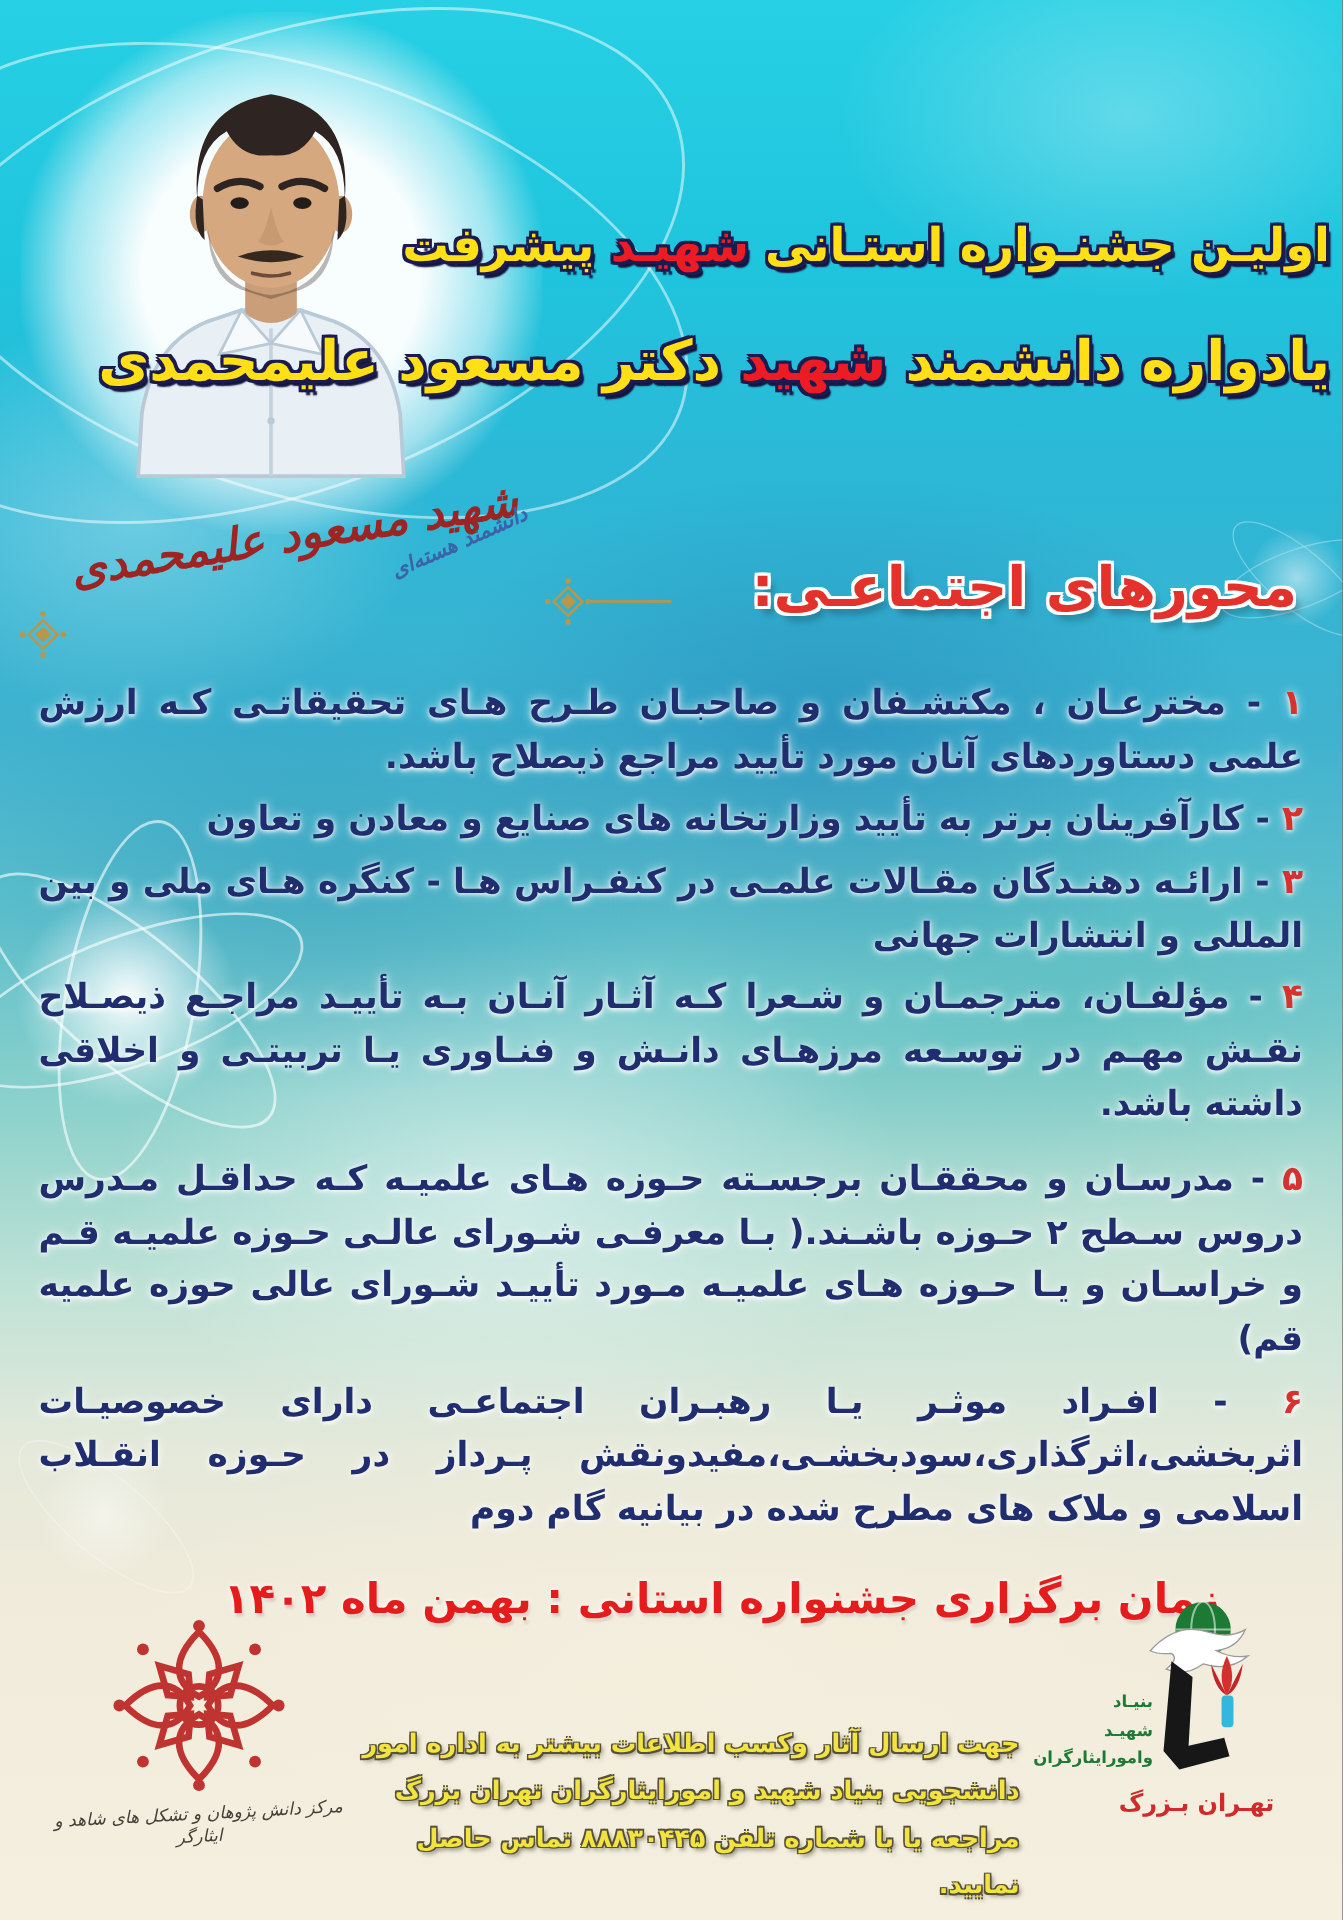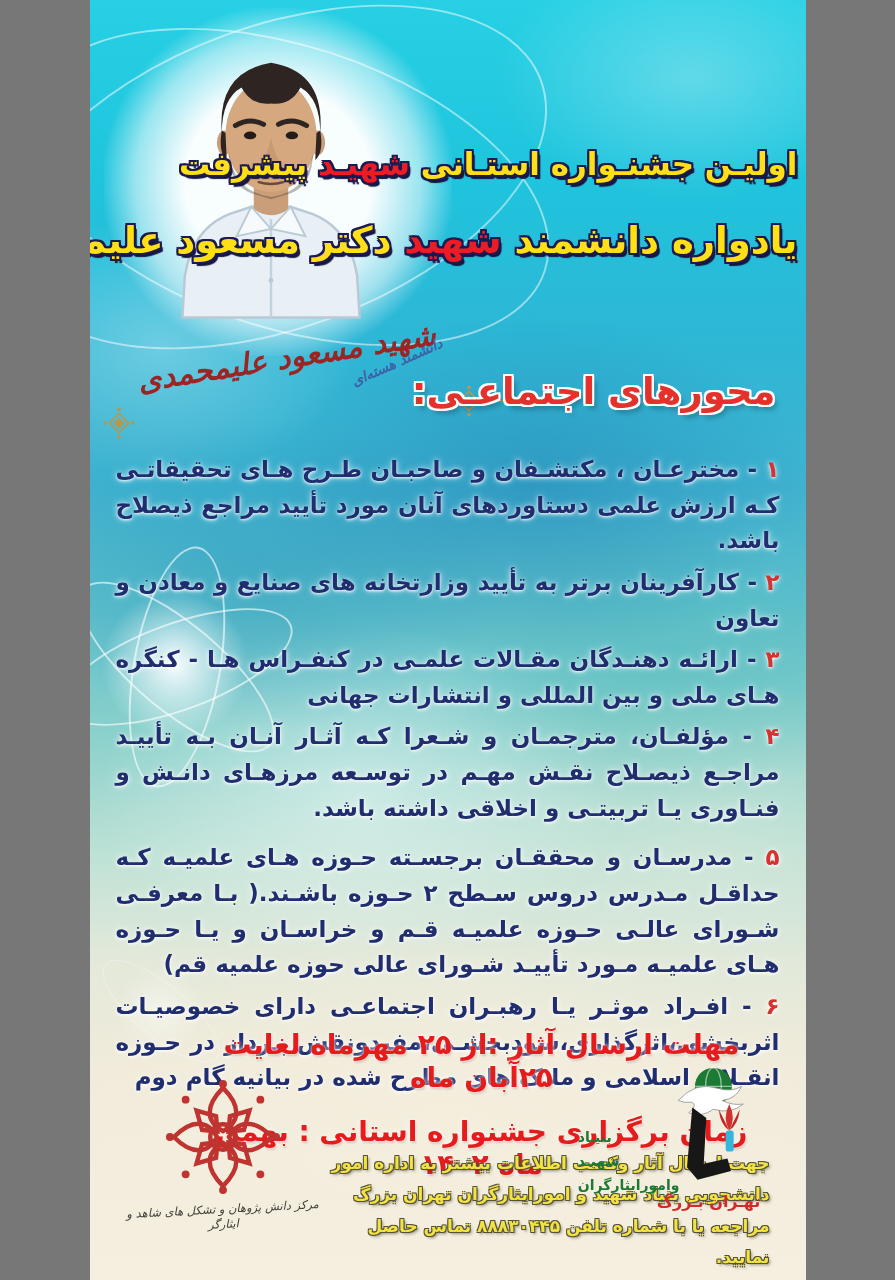--- a/index.html
+++ b/index.html
@@ -1,17 +1,17 @@
 <!DOCTYPE html>
 <html lang="fa" dir="rtl"><head>
 <meta charset="utf-8">
 <style>
   html,body{margin:0;padding:0;background:#777;}
   .poster{
-    position:relative; width:716px; height:1280px; margin:0 auto; overflow:hidden;
+    position:relative; width:895px; height:1280px; margin:0 auto; overflow:hidden;
     font-family:"DejaVu Sans", sans-serif; direction:rtl;
     background:linear-gradient(180deg,
       #27d0e4 0%, #1fc4dd 14%, #2db7d6 26%, #3fb2cf 38%,
       #5fc0cb 48%, #8ed2cc 58%, #bfe2d6 67%, #e3e9da 75%,
       #f0ebda 83%, #f4efdf 100%);
   }
   .bg-texture{position:absolute; inset:0; pointer-events:none; background:
     radial-gradient(ellipse 300px 190px at 84% 6%, rgba(255,255,255,.28), transparent 65%),
     radial-gradient(ellipse 420px 260px at 62% 38%, rgba(20,110,170,.36), transparent 66%),
     radial-gradient(ellipse 360px 230px at 24% 45%, rgba(25,135,180,.32), transparent 68%),
@@ -81,22 +81,22 @@
     font-size:17px; font-weight:bold; color:#f2e340; line-height:1.85;
     text-shadow:1px 1px 0 #56513a, -1px -1px 0 #56513a, 1px -1px 0 #56513a, -1px 1px 0 #56513a, 2px 2px 3px rgba(60,55,35,.55);}
 
   
   .logo-left{position:absolute; left:34px; top:1078px; width:198px; text-align:center;}
   .logo-left svg{width:118px; height:118px;}
   .logo-left-caption{margin-top:2px; font-size:11.5px; font-style:italic; color:#44403a;
     transform:rotate(-3deg); line-height:1.3;}
   .logo-right{position:absolute; right:8px; top:1060px; width:178px; text-align:center;}
   .logo-right svg{width:128px; height:132px;}
-  .logo-right-green{position:absolute; right:118px; top:66px; font-size:14px; font-weight:bold;
-    color:#1c7a34; line-height:1.7; text-align:left;margin-left:28px;}
+  .logo-right-green{position:absolute; right:118px; top:66px; font-size:11px; font-weight:bold;
+    color:#1c7a34; line-height:1.7; text-align:right;margin-left:28px;}
   .logo-right-red{margin-top:-4px; font-size:16px; font-weight:bold; color:#d02a2a; letter-spacing:2px;}
 </style>
 </head>
 <body>
 
 <div class="poster">
   <div class="bg-texture"></div>
 
   <div class="orbit orbit-a"></div>
   <div class="orbit orbit-b"></div>
@@ -198,21 +198,20 @@
     </div>
     <div class="topic">
       <span class="topic-num">۵</span><span> - </span><span>مدرسـان و محققـان برجسـته حـوزه هـای علمیـه کـه حداقـل مـدرس دروس سـطح ۲ حـوزه باشـند.( بـا معرفـی شـورای عالـی حـوزه علمیـه قـم و خراسـان و یـا حـوزه هـای علمیـه مـورد تأییـد شـورای عالی حوزه علمیه قم)</span>
     </div>
     <div class="topic">
       <span class="topic-num">۶</span><span> - </span><span>افـراد موثـر یـا رهبـران اجتماعـی دارای خصوصیـات اثربخشی،اثرگذاری،سودبخشـی،مفیدونقش پـرداز در حـوزه انقـلاب اسلامی و ملاک های مطرح شده در بیانیه گام دوم</span>
     </div>
   </div>
 
   <div class="deadlines">
-    <div class="deadline-line1">مهلت ارسال آثار :از ۲۵ مهرماه لغایت ۲۵آبان ماه</div>
     <div class="deadline-line2">زمان برگزاری جشنواره استانی : بهمن ماه ۱۴۰۲</div>
   </div>
 
   <div class="contact">
     <div>جهت ارسال آثار وکسب اطلاعات بیشتر به اداره امور</div>
     <div>دانشجویی بنیاد شهید و امورایثارگران تهران بزرگ</div>
     <div>مراجعه یا با شماره تلفن ۸۸۸۳۰۴۴۵ تماس حاصل نمایید.</div>
   </div>
 
   <div class="logo-left">

